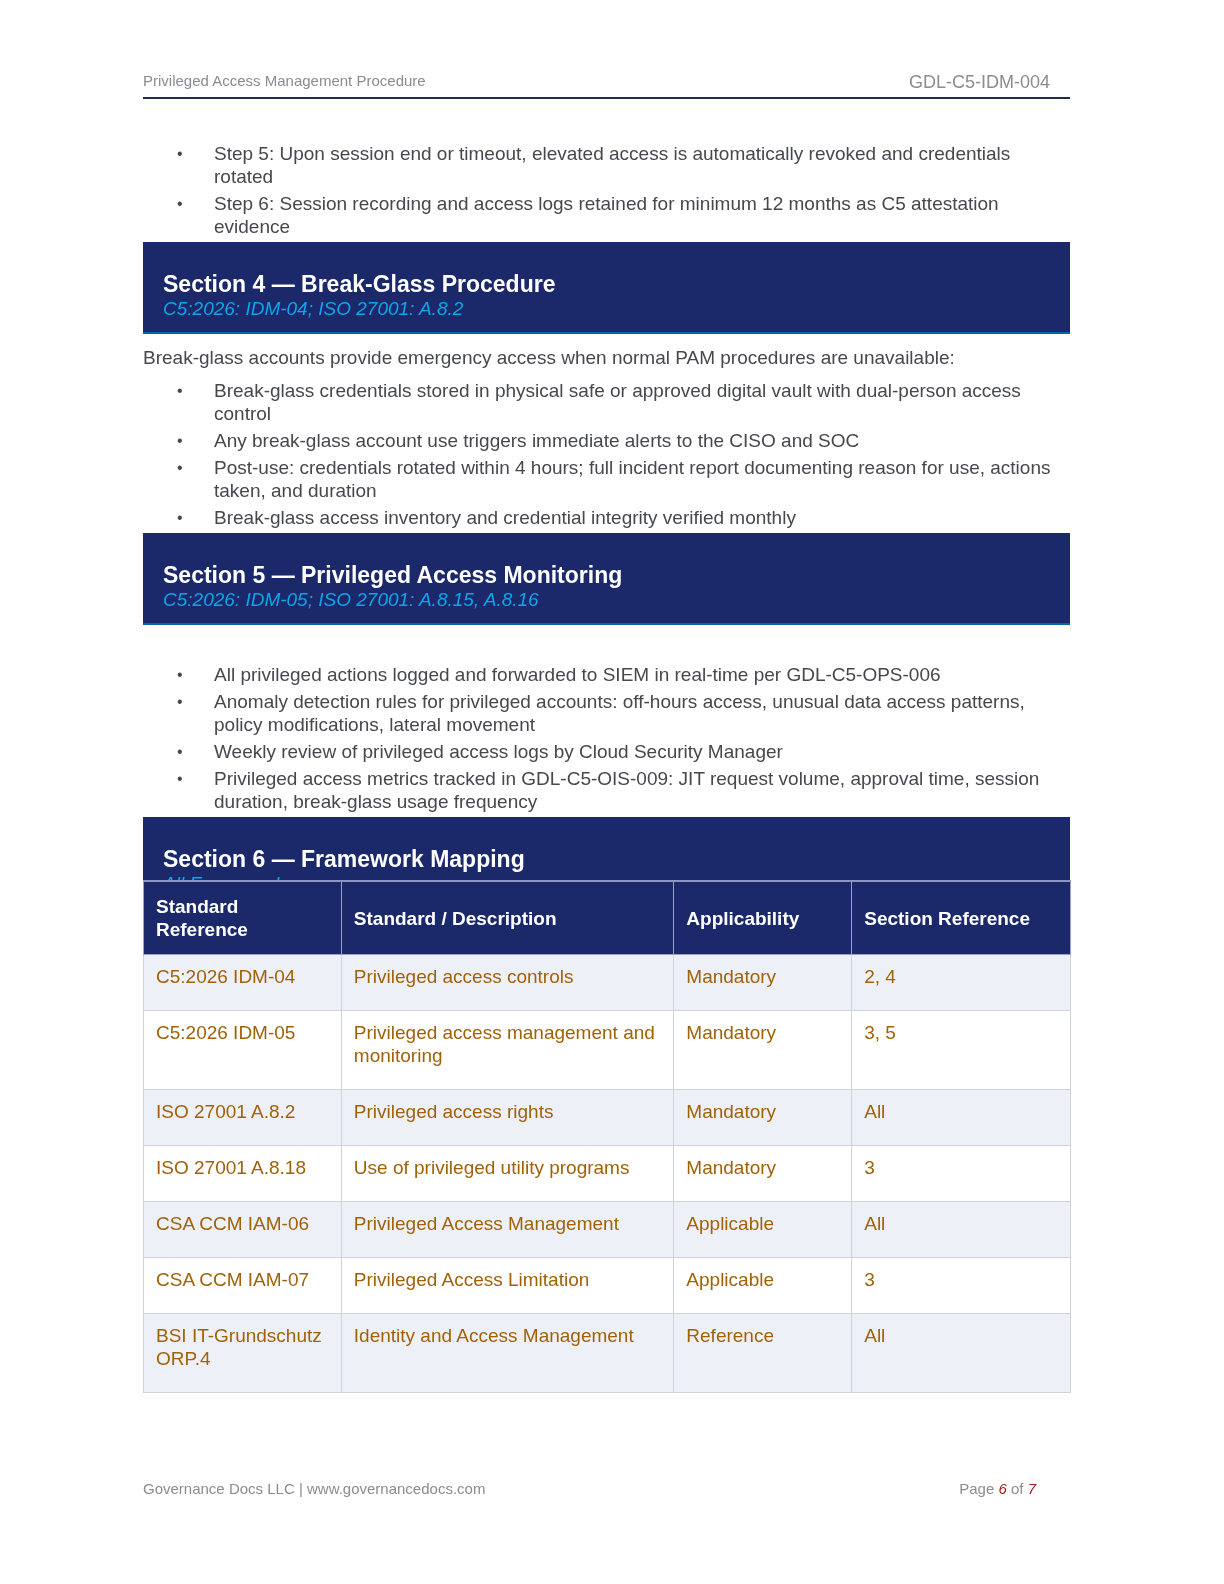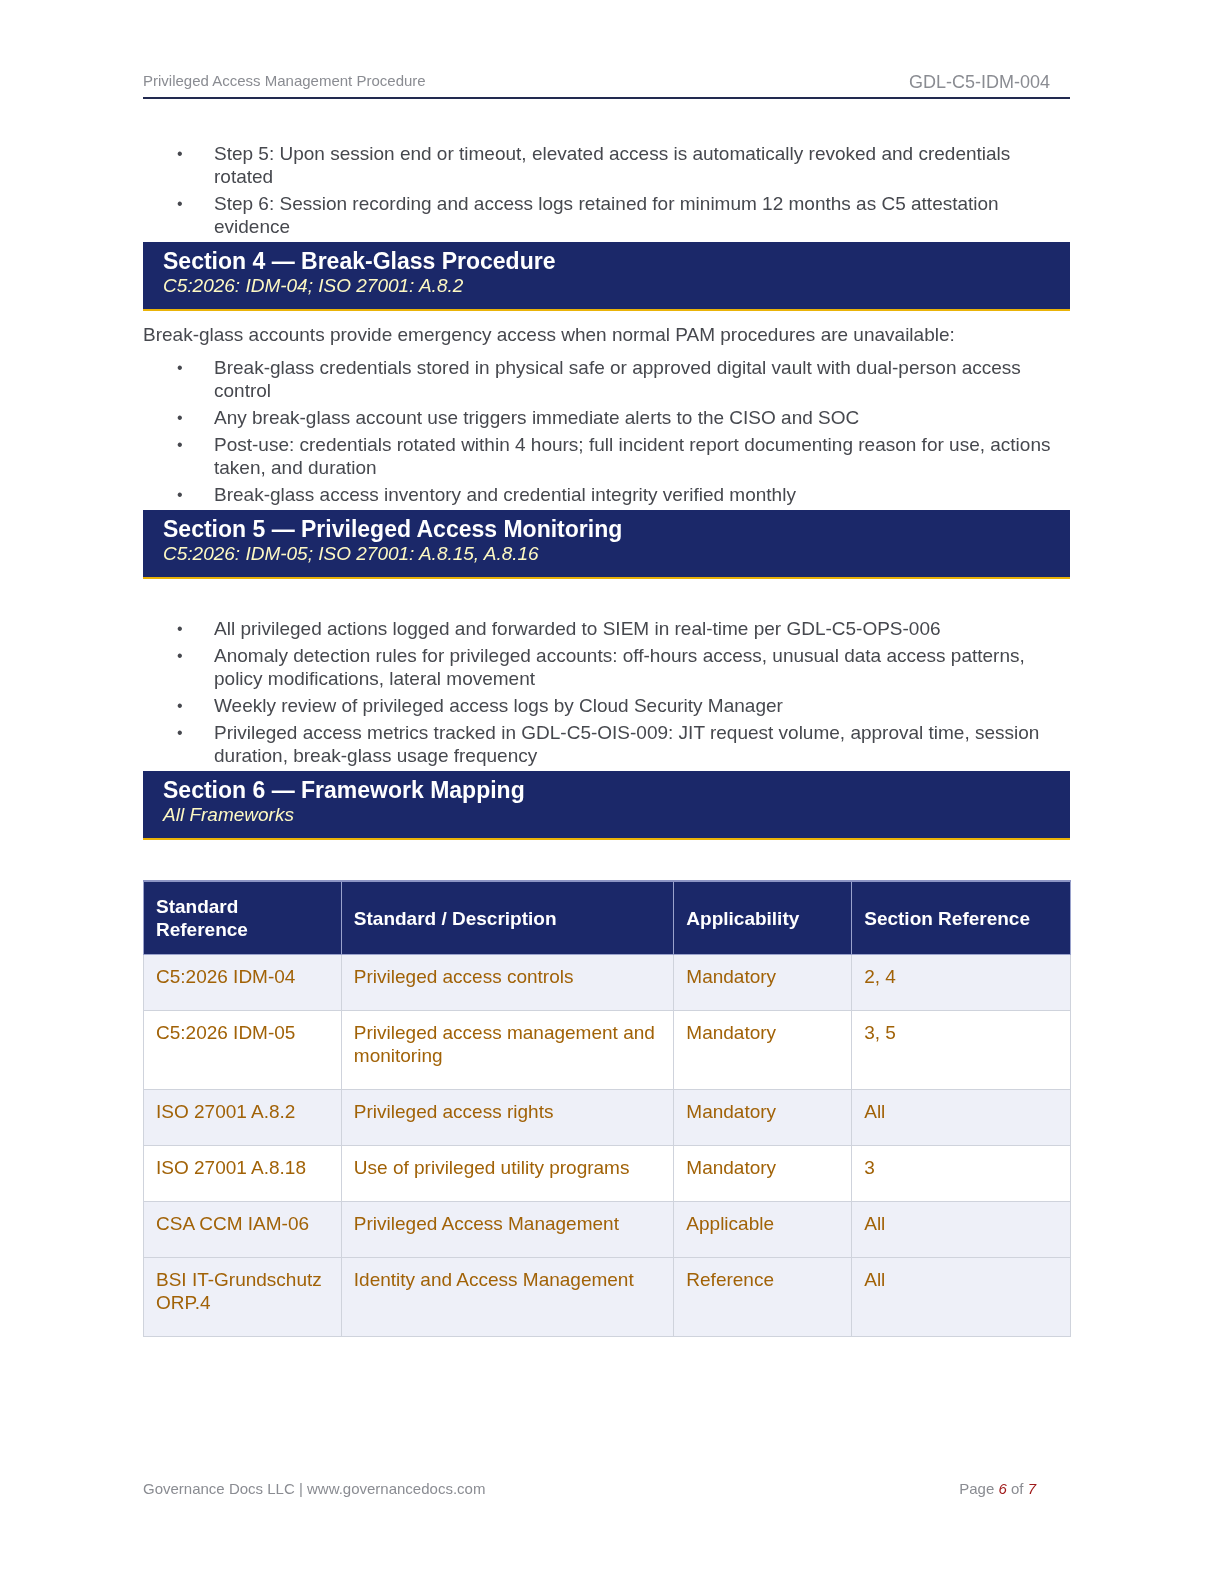--- a/index.html
+++ b/index.html
@@ -5,23 +5,23 @@
   html, body { margin: 0; padding: 0; background: #ffffff; }
   body { width: 1224px; height: 1584px; position: relative; font-family: "Liberation Sans", sans-serif; color: #3f4148; overflow: hidden; }
   .page-header { position: absolute; left: 143px; top: 70px; width: 927px; height: 27px; border-bottom: 2px solid #222a50; }
   .hdr-left { position: absolute; left: 0; top: 2px; font-size: 15px; color: #8a8c92; text-align: center; }
   .hdr-right { position: absolute; right: 20px; top: 2px; font-size: 18px; color: #8a8c92; }
 
   .content { position: absolute; left: 143px; top: 142px; width: 927px; }
   ul.bullets { list-style: none; margin: 0; padding: 0; }
   ul.bullets li { position: relative; padding-left: 71px; font-size: 19px; line-height: 23px; margin-bottom: 4px; color: #46484e; }
   ul.bullets li .dot { position: absolute; left: 34px; top: 0; font-size: 16px; }
-  .section-bar { background: #1b2869; border-bottom: 2px solid #eab308; padding: 6px 20px 12px 20px; margin: 1px 0 12px 0; }
+  .section-bar { background: #1b2869; border-bottom: 2px solid #0369a1; padding: 29px 20px 12px 20px; margin: 1px 0 12px 0; }
   .section-title { color: #ffffff; font-weight: bold; font-size: 23px; line-height: 27px; }
-  .section-sub { color: #fef9c3; font-style: italic; font-size: 19px; line-height: 22px; }
+  .section-sub { color: #0ea5e9; font-style: italic; font-size: 19px; line-height: 22px; }
   .para { font-size: 19px; line-height: 23px; color: #46484e; margin: 10px 0 10px 0; }
 
   table.fw { position: absolute; left: 143px; top: 880px; width: 928px; border-collapse: collapse; font-size: 19px; }
   table.fw th { background: #1b2869; color: #ffffff; font-weight: bold; text-align: left; padding: 10px 12px; height: 52px; border: 1px solid #9aa2cc; border-top: 2px solid #8d95c4; line-height: 23px; vertical-align: middle; }
   table.fw td { padding: 10px 12px 4px 12px; vertical-align: top; line-height: 23px; color: #a16207; border: 1px solid #cfd3dc; }
   table.fw tr.odd td { background: #eef0f8; }
   table.fw tr.even td { background: #ffffff; }
   table.fw tr.r1 td { height: 41px; }
   table.fw tr.r2 td { height: 64px; }
 
@@ -112,20 +112,26 @@
       <td>Use of privileged utility programs</td>
       <td>Mandatory</td>
       <td>3</td>
     </tr>
     <tr class="odd r1">
       <td>CSA CCM IAM-06</td>
       <td>Privileged Access Management</td>
       <td>Applicable</td>
       <td>All</td>
     </tr>
+    <tr class="even r1">
+      <td>CSA CCM IAM-07</td>
+      <td>Privileged Access Limitation</td>
+      <td>Applicable</td>
+      <td>3</td>
+    </tr>
     <tr class="odd r2">
       <td>BSI IT-Grundschutz ORP.4</td>
       <td>Identity and Access Management</td>
       <td>Reference</td>
       <td>All</td>
     </tr>
   </tbody>
 </table>
 
 <div class="page-footer">

